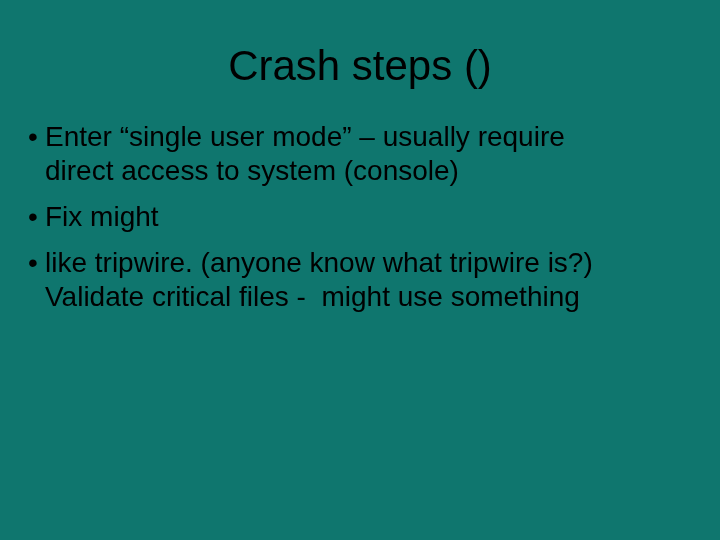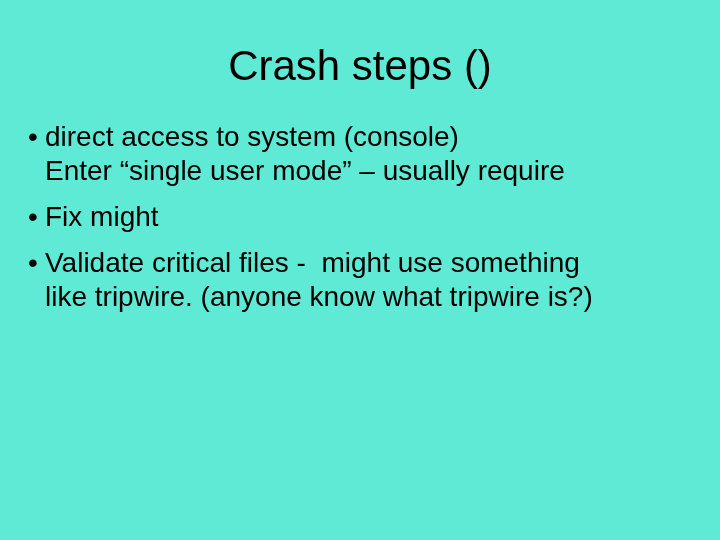--- a/index.html
+++ b/index.html
@@ -11,21 +11,21 @@
     height: 540px;
     background: #ffffff;
     overflow: hidden;
     font-family: "Liberation Sans", sans-serif;
     color: #000000;
   }
   .slide {
     position: relative;
     width: 720px;
     height: 540px;
-    background: #5eead4;
+    background: #0f766e;
   }
   .slide-title {
     position: absolute;
     top: 41px;
     left: 0;
     width: 720px;
     text-align: center;
     font-size: 42px;
     line-height: 50px;
     font-weight: 400;
@@ -65,30 +65,30 @@
 <body>
 
 <div class="slide">
 
   <div class="slide-title">Crash steps ()</div>
 
   <ul class="bullet-list">
 
     <li class="bullet-item">
       <span class="bullet-marker">•</span>
+      <div class="bullet-line">Enter “single user mode” – usually require</div>
       <div class="bullet-line">direct access to system (console)</div>
-      <div class="bullet-line">Enter “single user mode” – usually require</div>
     </li>
 
     <li class="bullet-item">
       <span class="bullet-marker">•</span>
       <div class="bullet-line">Fix might</div>
     </li>
 
     <li class="bullet-item">
       <span class="bullet-marker">•</span>
+      <div class="bullet-line">like tripwire. (anyone know what tripwire is?)</div>
       <div class="bullet-line">Validate critical files -  might use something</div>
-      <div class="bullet-line">like tripwire. (anyone know what tripwire is?)</div>
     </li>
 
   </ul>
 
 </div>
 
 </body></html>

